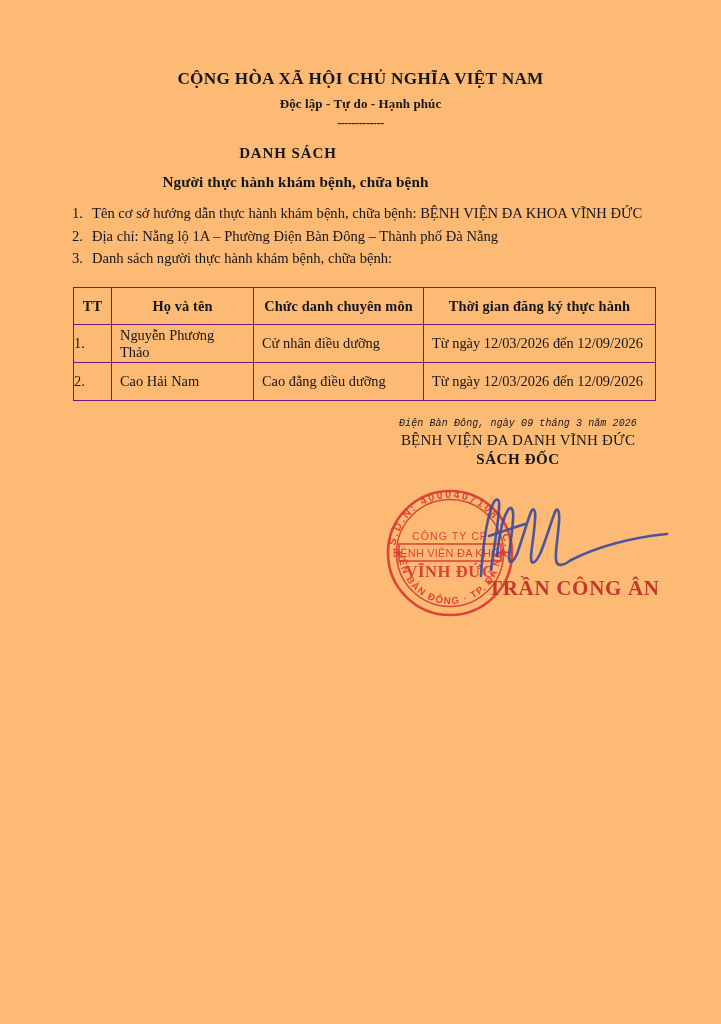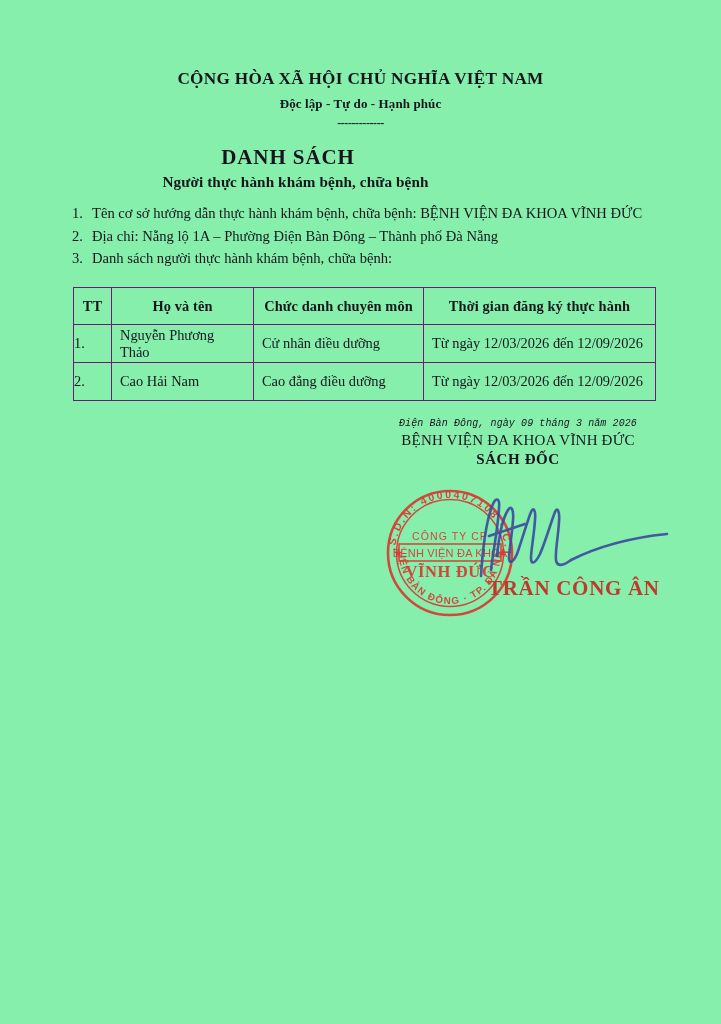--- a/index.html
+++ b/index.html
@@ -14,21 +14,21 @@
     position: relative;
     overflow: hidden;
     font-family: "Liberation Serif", "DejaVu Serif", serif;
     color: #15161c;
     -webkit-font-smoothing: antialiased;
   }
 
   .page {
     position: absolute;
     inset: 0;
-    background: #86efac;
+    background: #fdba74;
   }
 
   
   .header {
     position: absolute;
     top: 68px;
     left: 0;
     width: 721px;
     text-align: center;
   }
@@ -53,21 +53,21 @@
     line-height: 1;
     color: #1a1b21;
   }
 
   .doc-title {
     position: absolute;
     top: 145px;
     left: 0;
     width: 576px;
     text-align: center;
-    font-size: 21px;
+    font-size: 15px;
     font-weight: bold;
     letter-spacing: 0.9px;
   }
   .doc-subtitle {
     position: absolute;
     top: 173px;
     left: 0;
     width: 591px;
     text-align: center;
     font-size: 15.2px;
@@ -242,21 +242,21 @@
         <td class="cell-tt">2.</td>
         <td>Cao Hải Nam</td>
         <td>Cao đẳng điều dưỡng</td>
         <td>Từ ngày 12/03/2026 đến 12/09/2026</td>
       </tr>
     </tbody>
   </table>
 
   <div class="sign-block">
     <div class="sign-place-date">Điện Bàn Đông, ngày 09 tháng 3 năm 2026</div>
-    <div class="sign-org">BỆNH VIỆN ĐA KHOA VĨNH ĐỨC</div>
+    <div class="sign-org">BỆNH VIỆN ĐA DANH VĨNH ĐỨC</div>
     <div class="sign-role">SÁCH ĐỐC</div>
   </div>
 
   <div class="signature-area">
 
     <svg class="seal" width="150" height="150" viewBox="0 0 150 150">
       <defs>
         <path id="arcTop" d="M 20,75 A 55,55 0 0 1 130,75"></path>
         <path id="arcBot" d="M 24,75 A 51,51 0 0 0 126,75"></path>
       </defs>

